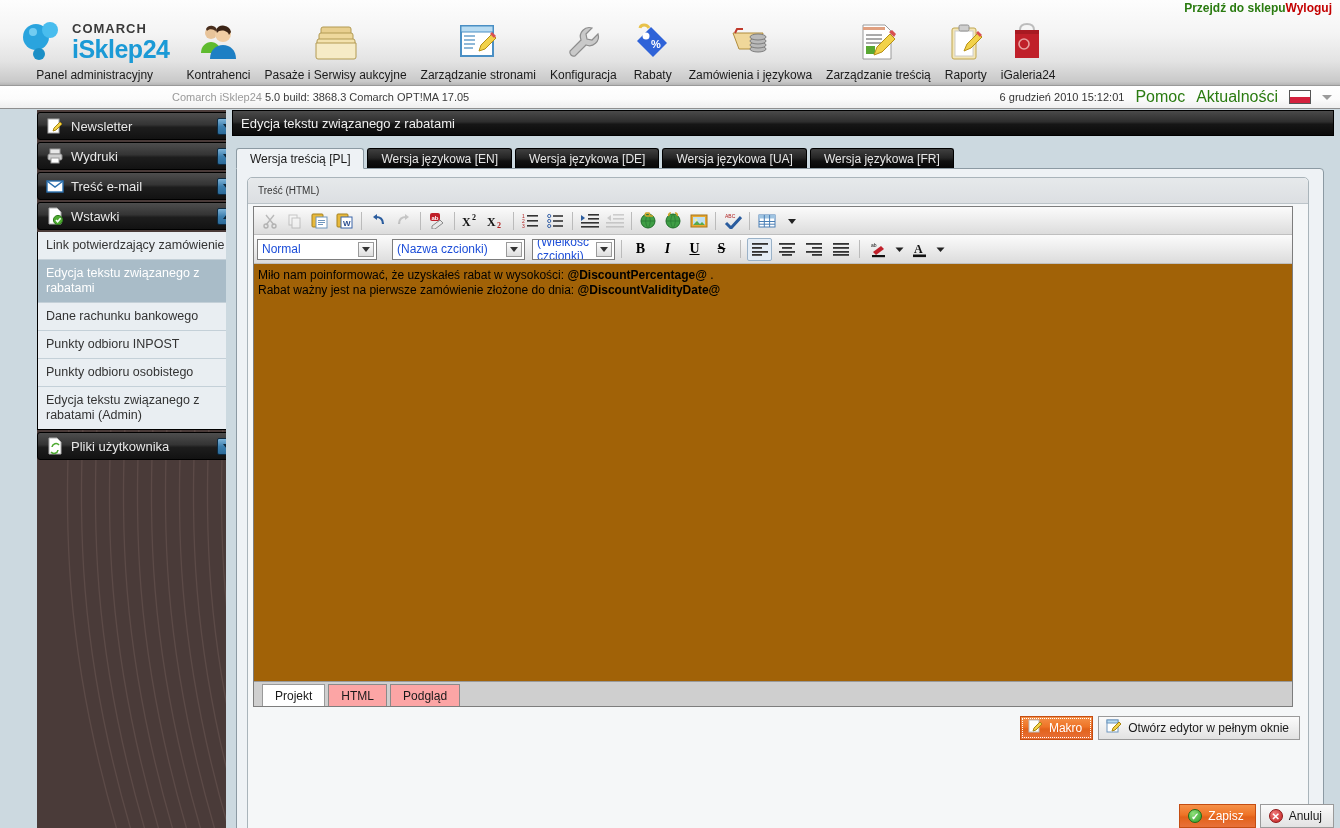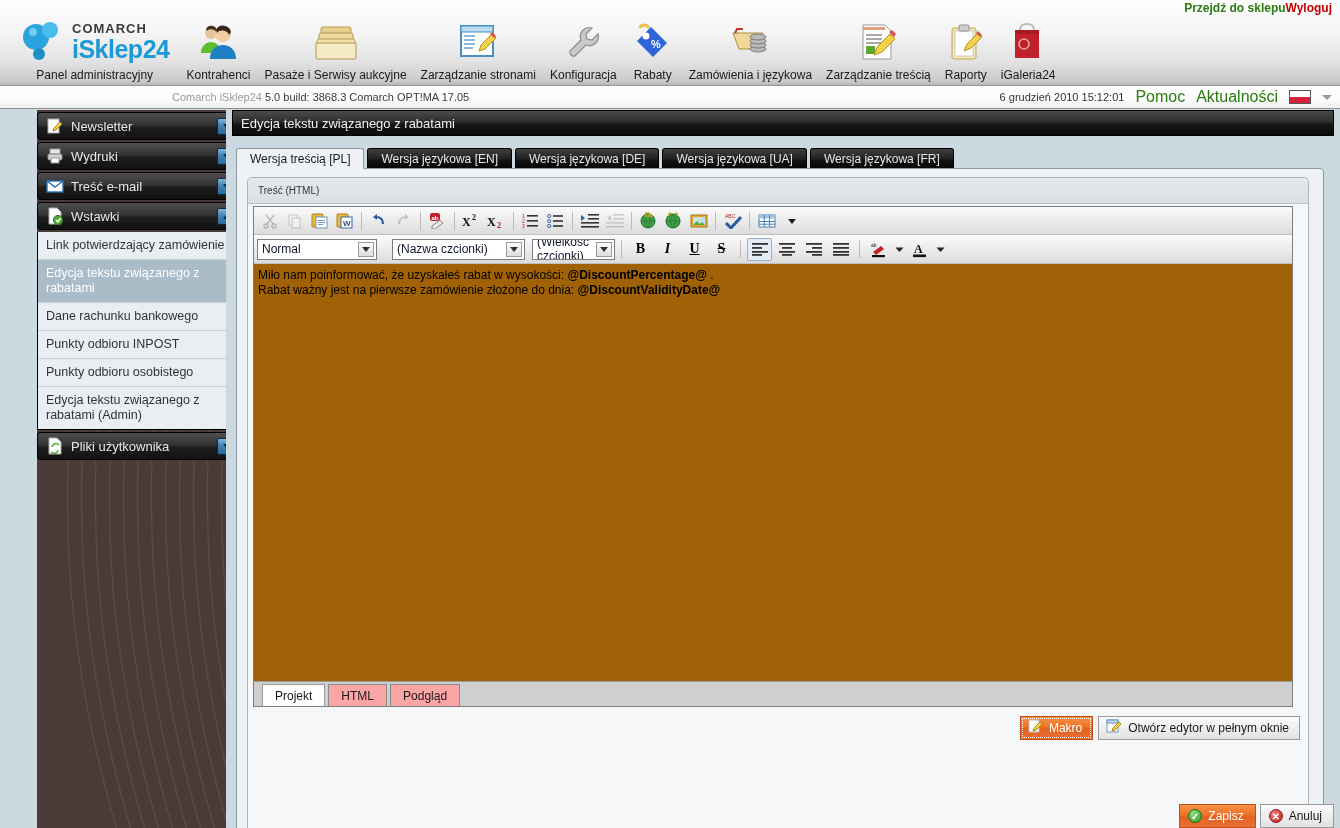--- a/index.html
+++ b/index.html
@@ -161,21 +161,21 @@
   .tbtn {
     width: 25px; height: 23px; display: flex; align-items: center; justify-content: center;
     cursor: pointer; border: 1px solid transparent; border-radius: 2px; font-size: 14px;
   }
   .tbtn.pressed { border: 1px solid #9ab2c8; background: #e4edf6; }
   .tsep { width: 1px; height: 18px; background: #bbb; margin: 0 4px; }
   .tdis { opacity: .35; }
 
   .tsel {
     height: 21px; border: 1px solid #7d7d7d; background: #fff;
-    display: flex; align-items: center; font-size: 12px; color: #0f172a;
+    display: flex; align-items: center; font-size: 12px; color: #1d4ed8;
     padding-left: 4px; position: relative; cursor: pointer; overflow: hidden;
   }
   .tsel .arrowbox {
     position: absolute; right: 2px; top: 2px; width: 16px; height: 15px;
     border: 1px solid #9a9a9a; background: linear-gradient(to bottom,#fdfdfd,#dedede);
     display: flex; align-items: center; justify-content: center;
   }
   .tsel .arrowbox i { width:0;height:0;border-left:4px solid transparent;border-right:4px solid transparent;border-top:5px solid #333; }
 
   #ed-canvas {

